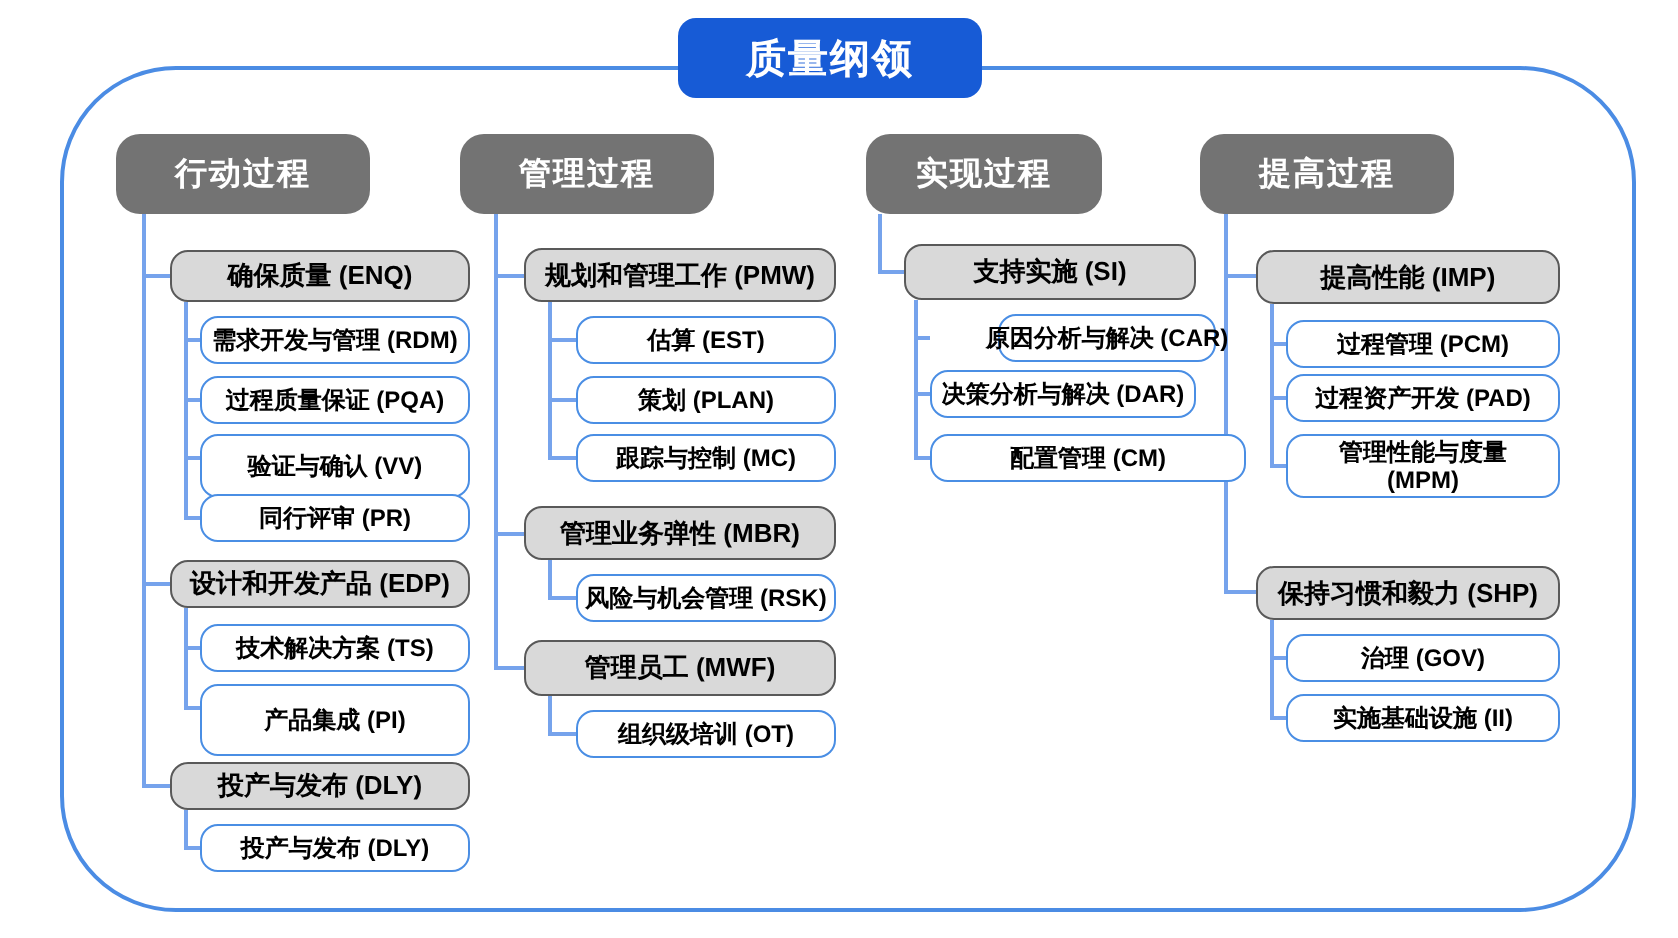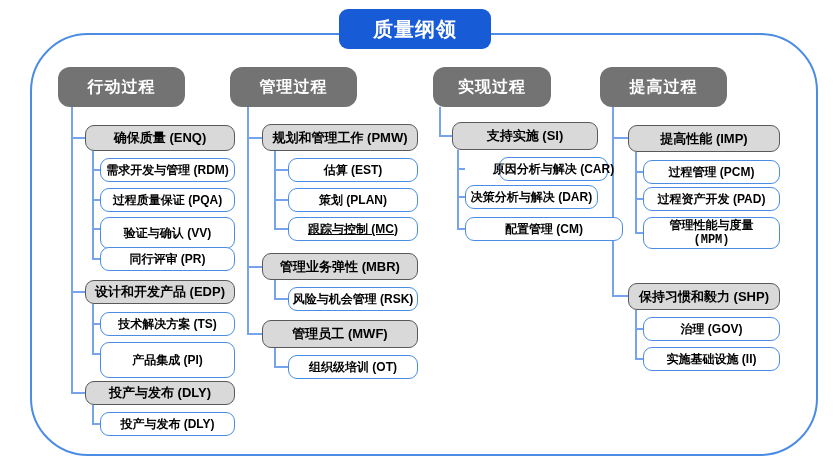--- a/index.html
+++ b/index.html
@@ -83,21 +83,21 @@
   <div class="hline" style="left:247px;top:266px;width:15px;"></div>
   <div class="hline" style="left:247px;top:333px;width:15px;"></div>
 
   <div class="parent" style="left:262px;top:124px;width:156px;height:27px;">规划和管理工作 (PMW)</div>
   <div class="vline" style="left:274px;top:151px;height:78px;"></div>
   <div class="hline" style="left:274px;top:169px;width:14px;"></div>
   <div class="hline" style="left:274px;top:199px;width:14px;"></div>
   <div class="hline" style="left:274px;top:228px;width:14px;"></div>
   <div class="child" style="left:288px;top:158px;width:130px;height:24px;">估算 (EST)</div>
   <div class="child" style="left:288px;top:188px;width:130px;height:24px;">策划 (PLAN)</div>
-  <div class="child" style="left:288px;top:217px;width:130px;height:24px;text-decoration:underline;">跟踪与控制 (MC)</div>
+  <div class="child" style="left:288px;top:217px;width:130px;height:24px;">跟踪与控制 (MC)</div>
 
   <div class="parent" style="left:262px;top:253px;width:156px;height:27px;">管理业务弹性 (MBR)</div>
   <div class="vline" style="left:274px;top:280px;height:19px;"></div>
   <div class="hline" style="left:274px;top:298px;width:14px;"></div>
   <div class="child" style="left:288px;top:287px;width:130px;height:24px;">风险与机会管理 (RSK)</div>
 
   <div class="parent" style="left:262px;top:320px;width:156px;height:28px;">管理员工 (MWF)</div>
   <div class="vline" style="left:274px;top:348px;height:19px;"></div>
   <div class="hline" style="left:274px;top:366px;width:14px;"></div>
   <div class="child" style="left:288px;top:355px;width:130px;height:24px;">组织级培训 (OT)</div>
@@ -118,21 +118,21 @@
   <div class="hline" style="left:612px;top:137px;width:16px;"></div>
   <div class="hline" style="left:612px;top:295px;width:16px;"></div>
 
   <div class="parent" style="left:628px;top:125px;width:152px;height:27px;">提高性能 (IMP)</div>
   <div class="vline" style="left:635px;top:152px;height:81px;"></div>
   <div class="hline" style="left:635px;top:171px;width:8px;"></div>
   <div class="hline" style="left:635px;top:198px;width:8px;"></div>
   <div class="hline" style="left:635px;top:232px;width:8px;"></div>
   <div class="child" style="left:643px;top:160px;width:137px;height:24px;">过程管理 (PCM)</div>
   <div class="child" style="left:643px;top:187px;width:137px;height:24px;">过程资产开发 (PAD)</div>
-  <div class="child mpm" style="left:643px;top:217px;width:137px;height:32px;font-family:Liberation Mono, monospace;">管理性能与度量 (MPM)</div>
+  <div class="child mpm" style="left:643px;top:217px;width:137px;height:32px;">管理性能与度量 (MPM)</div>
 
   <div class="parent" style="left:628px;top:283px;width:152px;height:27px;">保持习惯和毅力 (SHP)</div>
   <div class="vline" style="left:635px;top:310px;height:48px;"></div>
   <div class="hline" style="left:635px;top:328px;width:8px;"></div>
   <div class="hline" style="left:635px;top:358px;width:8px;"></div>
   <div class="child" style="left:643px;top:317px;width:137px;height:24px;">治理 (GOV)</div>
   <div class="child" style="left:643px;top:347px;width:137px;height:24px;">实施基础设施 (II)</div>
 
 </div>
 

